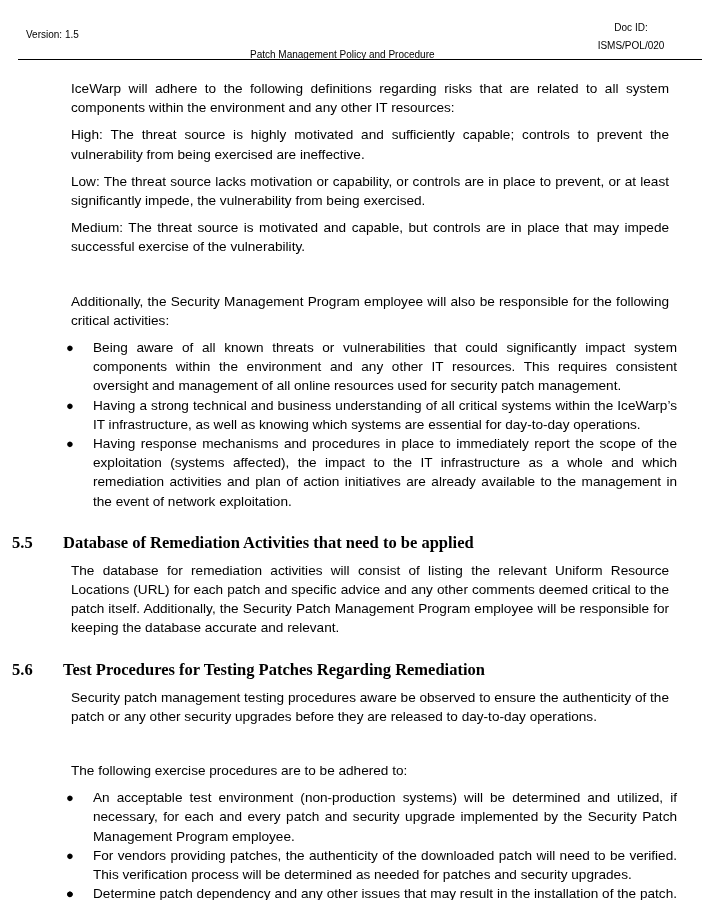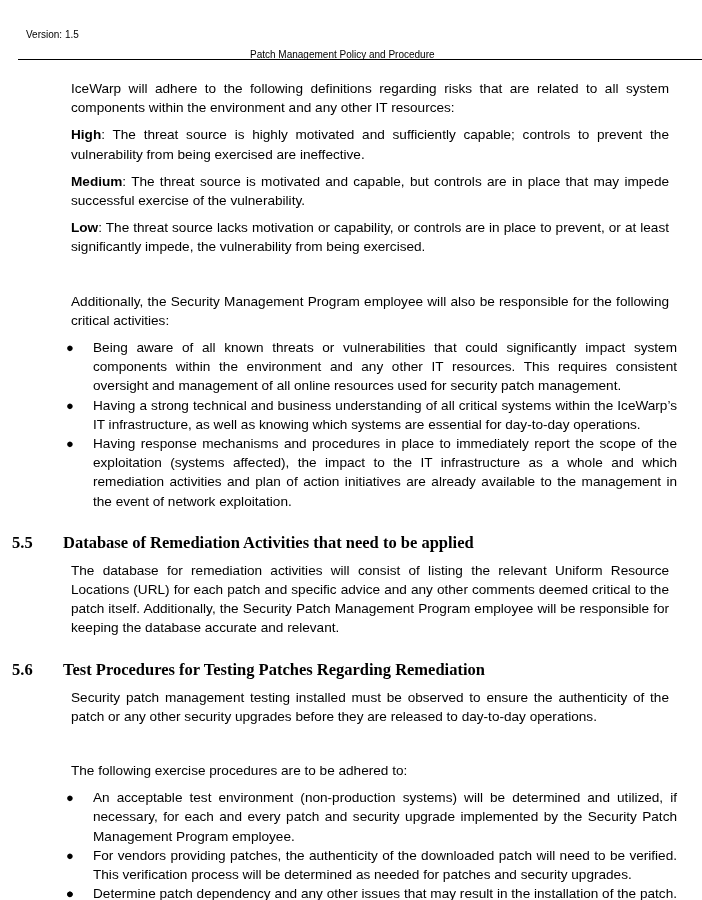--- a/index.html
+++ b/index.html
@@ -52,21 +52,21 @@
       line-height: 19.2px;
     }
     .p {
       margin: 8px;
       text-align: justify;
       text-align-last: left;
     }
     .gap {
       height: 19px;
     }
-    .b { font-weight: bold; }
+    .b { font-weight: normal; }
     ul.bullets {
       list-style: none;
       margin: 0;
       padding: 0;
     }
     ul.bullets li {
       position: relative;
       padding-left: 30px;
       text-align: justify;
       text-align-last: left;
@@ -95,28 +95,32 @@
       left: -51px;
       top: 0;
     }
   </style>
 </head>
 <body>
 
 <div class="page-header">
   <span class="hdr-version">Version: 1.5</span>
   <span class="hdr-title">Patch Management Policy and Procedure</span>
+  <div class="hdr-docid">
+    <div>Doc ID:</div>
+    <div>ISMS/POL/020</div>
+  </div>
 </div>
 
 <div class="content">
 
   <p class="p">IceWarp will adhere to the following definitions regarding risks that are related to all system components within the environment and any other IT resources:</p>
   <p class="p"><span class="b">High</span><span>: The threat source is highly motivated and sufficiently capable; controls to prevent the vulnerability from being exercised are ineffective.</span></p>
+  <p class="p"><span class="b">Low</span><span>: The threat source lacks motivation or capability, or controls are in place to prevent, or at least significantly impede, the vulnerability from being exercised.</span></p>
   <p class="p"><span class="b">Medium</span><span>: The threat source is motivated and capable, but controls are in place that may impede successful exercise of the vulnerability.</span></p>
-  <p class="p"><span class="b">Low</span><span>: The threat source lacks motivation or capability, or controls are in place to prevent, or at least significantly impede, the vulnerability from being exercised.</span></p>
 
   <div class="gap"></div>
 
   <p class="p">Additionally, the Security Management Program employee will also be responsible for the following critical activities:</p>
   <ul class="bullets">
     <li><span class="bullet">●</span><span>Being aware of all known threats or vulnerabilities that could significantly impact system components within the environment and any other IT resources. This requires consistent oversight and management of all online resources used for security patch management.</span></li>
     <li><span class="bullet">●</span><span>Having a strong technical and business understanding of all critical systems within the IceWarp’s IT infrastructure, as well as knowing which systems are essential for day-to-day operations.</span></li>
     <li><span class="bullet">●</span><span>Having response mechanisms and procedures in place to immediately report the scope of the exploitation (systems affected), the impact to the IT infrastructure as a whole and which remediation activities and plan of action initiatives are already available to the management in the event of network exploitation.</span></li>
   </ul>
 
@@ -126,21 +130,21 @@
       <span>Database of Remediation Activities that need to be applied</span>
     </div>
     <p class="p">The database for remediation activities will consist of listing the relevant Uniform Resource Locations (URL) for each patch and specific advice and any other comments deemed critical to the patch itself. Additionally, the Security Patch Management Program employee will be responsible for keeping the database accurate and relevant.</p>
   </div>
 
   <div class="section" style="margin-top:15px;">
     <div class="sec-head">
       <span class="sec-num">5.6</span>
       <span>Test Procedures for Testing Patches Regarding Remediation</span>
     </div>
-    <p class="p">Security patch management testing installed must be observed to ensure the authenticity of the patch or any other security upgrades before they are released to day-to-day operations.</p>
+    <p class="p">Security patch management testing procedures aware be observed to ensure the authenticity of the patch or any other security upgrades before they are released to day-to-day operations.</p>
     <div class="gap"></div>
     <p class="p">The following exercise procedures are to be adhered to:</p>
     <ul class="bullets">
       <li><span class="bullet">●</span><span>An acceptable test environment (non-production systems) will be determined and utilized, if necessary, for each and every patch and security upgrade implemented by the Security Patch Management Program employee.</span></li>
       <li><span class="bullet">●</span><span>For vendors providing patches, the authenticity of the downloaded patch will need to be verified. This verification process will be determined as needed for patches and security upgrades.</span></li>
       <li><span class="bullet">●</span></li>
       <li><span class="bullet">●</span><span>Determine patch dependency and any other issues that may result in the installation of the patch. Would the installation of the new patch disable another? Are other patches uninstalled when the new patch is installed?</span></li>
     </ul>
   </div>
 

